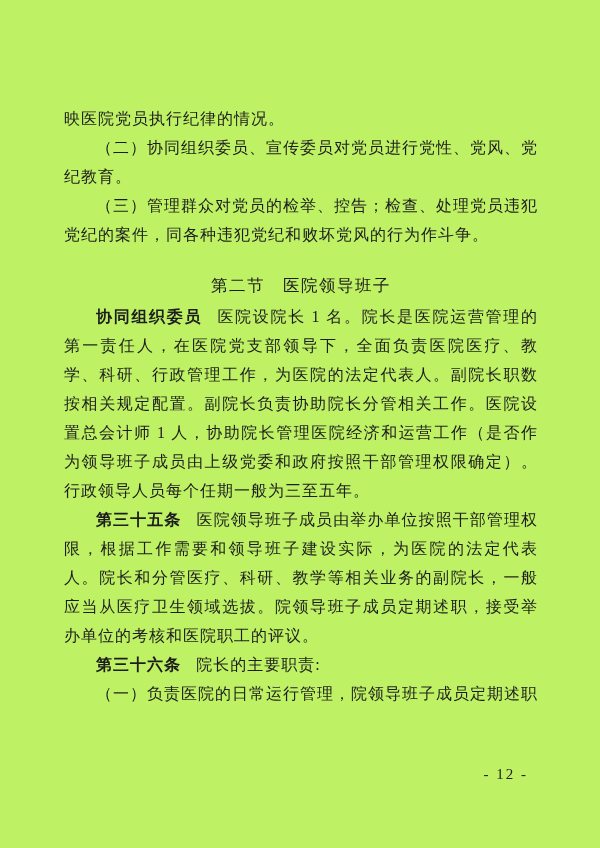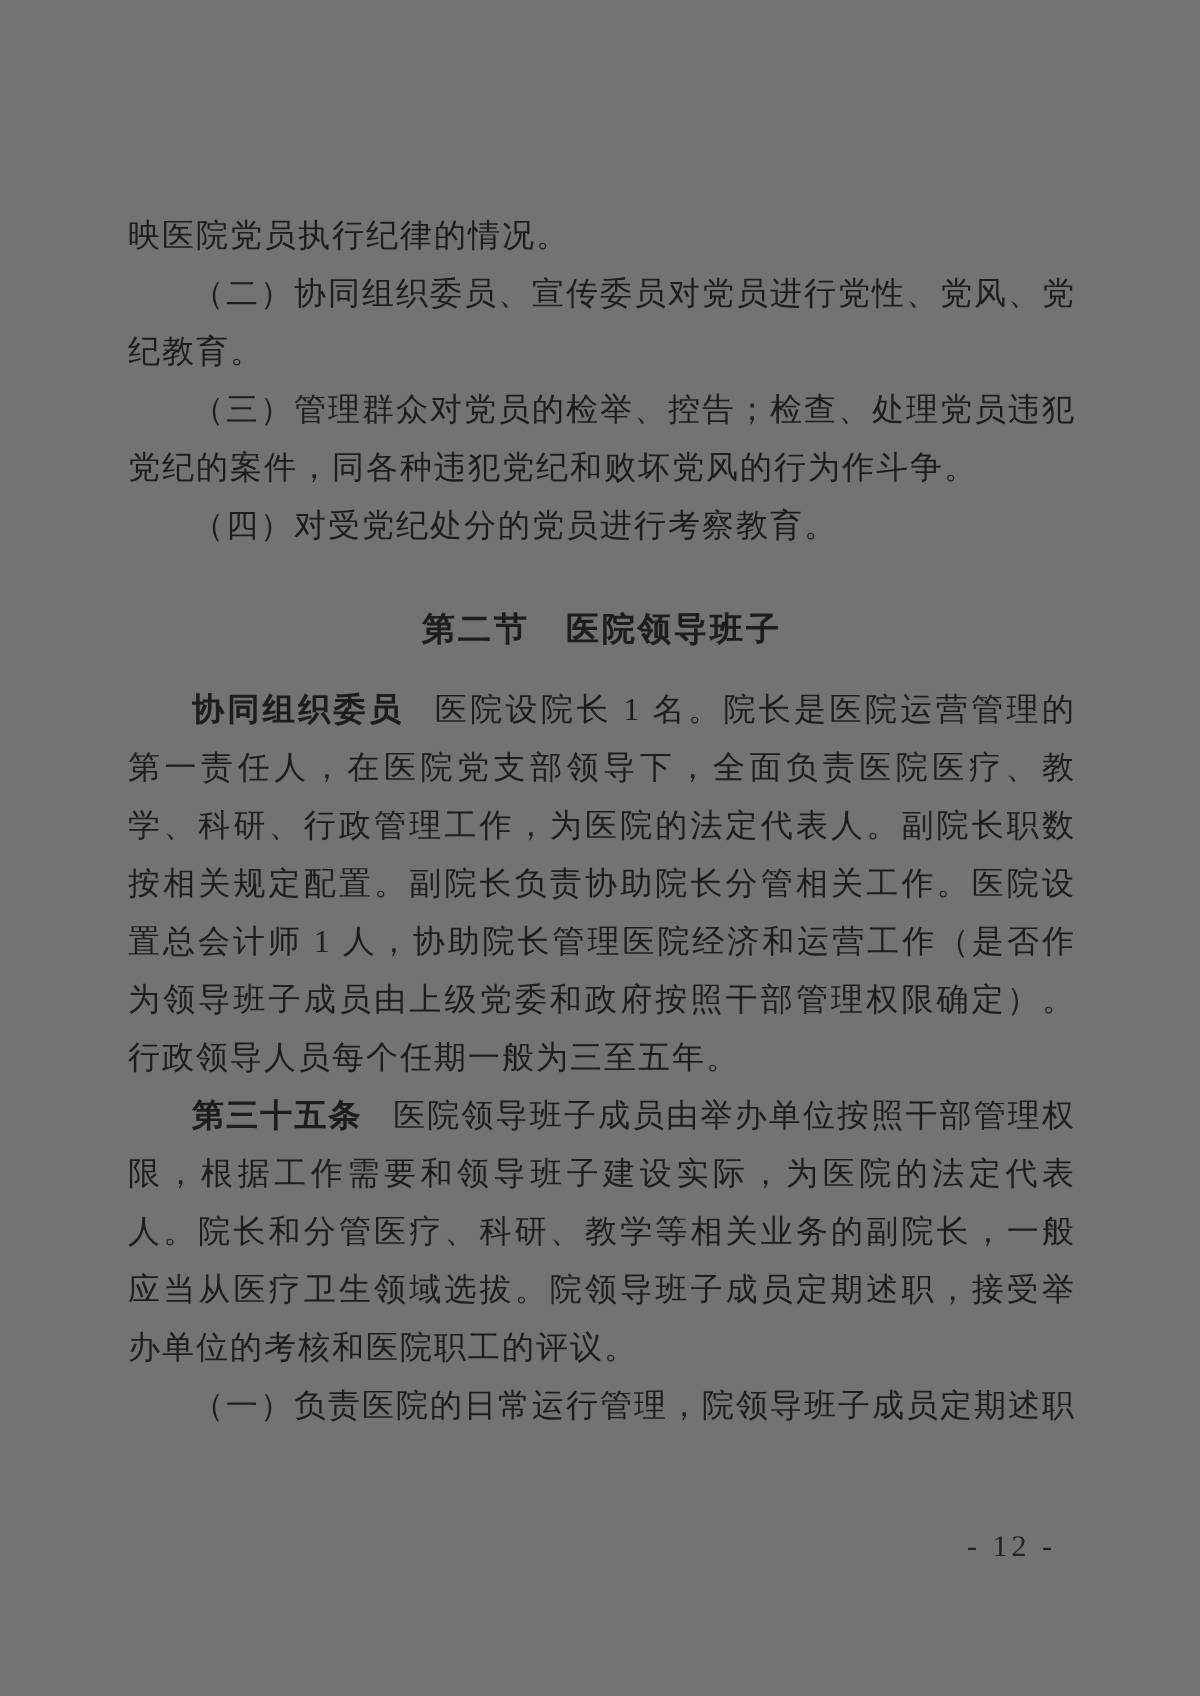--- a/index.html
+++ b/index.html
@@ -1,45 +1,45 @@
 <!DOCTYPE html>
 <html><head>
 <meta charset="utf-8">
 <style>
   * { margin: 0; padding: 0; box-sizing: border-box; }
   html, body { width: 600px; background: #ffffff; }
   .page {
     position: relative;
     width: 600px;
     height: 848px;
-    background: #737373;
+    background: #bef264;
     font-family: "Liberation Serif", "DejaVu Serif", serif;
     color: #1d1d1d;
     overflow: hidden;
   }
   .content {
     position: absolute;
     left: 64px;
     top: 104px;
     width: 474px;
     font-size: 16px;
     line-height: 29px;
     letter-spacing: 1px;
     text-align: justify;
     text-justify: inter-ideograph;
   }
   .para { text-indent: 2em; }
   .para.cont { text-indent: 0; }
   .heading {
     font-size: 16.5px;
-    font-weight: bold;
+    font-weight: normal;
     text-align: center;
     text-indent: 0;
     margin-top: 22px;
-    margin-bottom: 12px;
+    margin-bottom: 2px;
     letter-spacing: 1.5px;
   }
   .term { font-weight: bold; margin-right: 0.95em; }
   .page-number {
     position: absolute;
     top: 766px;
     right: 72px;
     font-size: 15px;
     letter-spacing: 2px;
     color: #222222;
@@ -50,27 +50,27 @@
 
 <div class="page">
   <div class="content">
 
     <p class="para cont">映医院党员执行纪律的情况。</p>
 
     <p class="para">（二）协同组织委员、宣传委员对党员进行党性、党风、党纪教育。</p>
 
     <p class="para">（三）管理群众对党员的检举、控告；检查、处理党员违犯党纪的案件，同各种违犯党纪和败坏党风的行为作斗争。</p>
 
-    <p class="para">（四）对受党纪处分的党员进行考察教育。</p>
 
     <h2 class="heading">第二节　医院领导班子</h2>
 
     <p class="para"><b class="term">协同组织委员</b><span>医院设院长 1 名。院长是医院运营管理的第一责任人，在医院党支部领导下，全面负责医院医疗、教学、科研、行政管理工作，为医院的法定代表人。副院长职数按相关规定配置。副院长负责协助院长分管相关工作。医院设置总会计师 1 人，协助院长管理医院经济和运营工作（是否作为领导班子成员由上级党委和政府按照干部管理权限确定）。行政领导人员每个任期一般为三至五年。</span></p>
 
     <p class="para"><b class="term">第三十五条</b><span>医院领导班子成员由举办单位按照干部管理权限，根据工作需要和领导班子建设实际，为医院的法定代表人。院长和分管医疗、科研、教学等相关业务的副院长，一般应当从医疗卫生领域选拔。院领导班子成员定期述职，接受举办单位的考核和医院职工的评议。</span></p>
 
+    <p class="para"><b class="term">第三十六条</b><span>院长的主要职责:</span></p>
 
     <p class="para">（一）负责医院的日常运行管理，院领导班子成员定期述职</p>
 
   </div>
 
   <div class="page-number">- 12 -</div>
 </div>
 
 </body></html>

